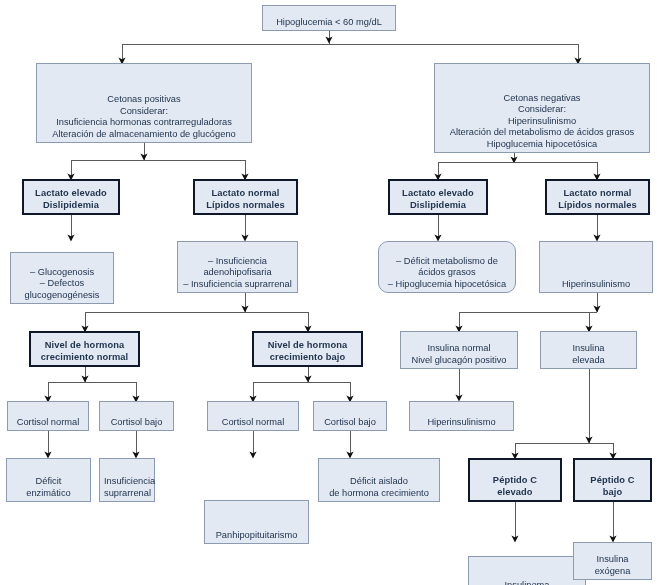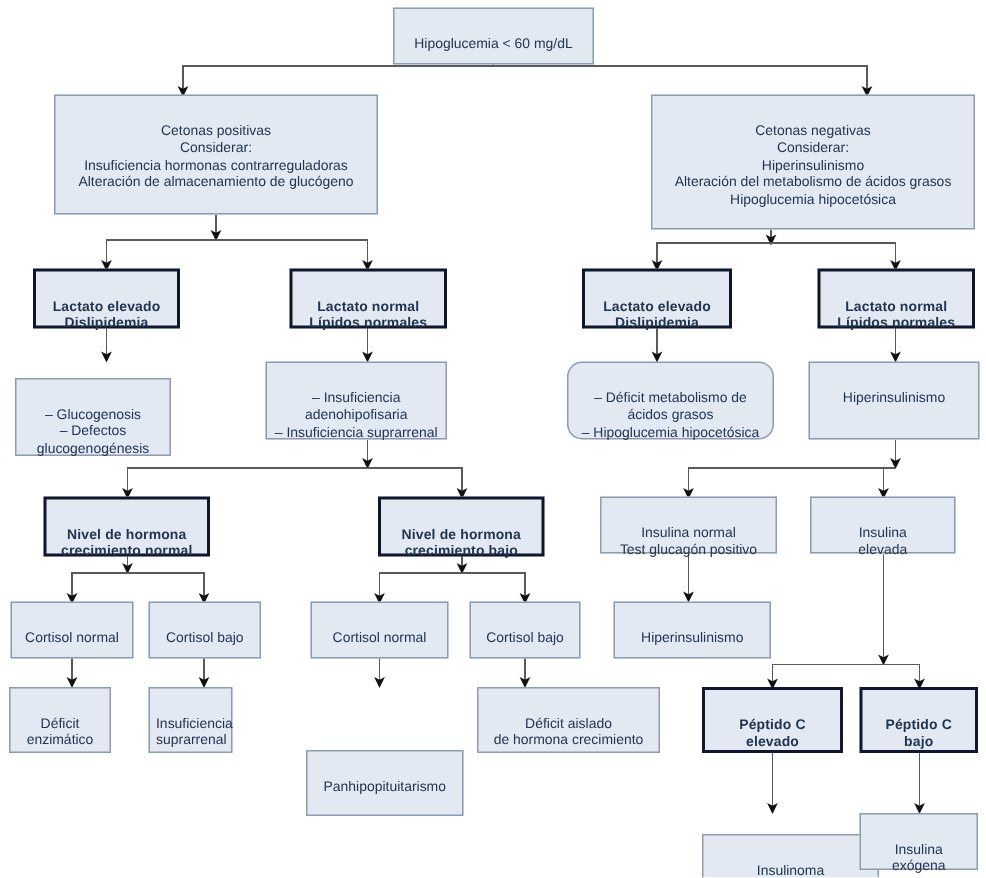--- a/index.html
+++ b/index.html
@@ -22,24 +22,24 @@
   }
   .node{
     position:absolute;
     box-sizing:border-box;
     background:#e3e9f3;
     border:1px solid #8d9bb0;
     color:#21354f;
     font-size:9.3px;
     line-height:11.4px;
     display:flex;
-    align-items:flex-start;
+    align-items:flex-end;
     justify-content:center;
     text-align:center;
-    padding:18px 4px;
+    padding:2px 4px;
     z-index:2;
   }
   .node.strong{
     border:2px solid #0f172a;
     font-weight:bold;
     letter-spacing:.1px;
   }
   .node .txt{ white-space:pre-line; display:block; width:100%; }
 </style>
 </head>
@@ -182,42 +182,42 @@
       <div class="node strong" style="left: 29px; top: 331px; width: 111px; height: 36px;">
         <span class="txt">Nivel de hormona
 crecimiento normal</span>
       </div>
       <div class="node strong" style="left: 252px; top: 331px; width: 111px; height: 36px;">
         <span class="txt">Nivel de hormona
 crecimiento bajo</span>
       </div>
       <div class="node" style="left: 400px; top: 331px; width: 118px; height: 38px;">
         <span class="txt">Insulina normal
-Test glucagón positivo</span>
+Nivel glucagón positivo</span>
       </div>
       <div class="node" style="left: 540px; top: 331px; width: 97px; height: 38px;">
         <span class="txt">Insulina
 elevada</span>
       </div>
       <div class="node" style="left: 7px; top: 401px; width: 82px; height: 30px;">
         <span class="txt">Cortisol normal</span>
       </div>
       <div class="node" style="left: 99px; top: 401px; width: 75px; height: 30px;">
         <span class="txt">Cortisol bajo</span>
       </div>
       <div class="node" style="left: 207px; top: 401px; width: 92px; height: 30px;">
         <span class="txt">Cortisol normal</span>
       </div>
       <div class="node" style="left: 313px; top: 401px; width: 74px; height: 30px;">
         <span class="txt">Cortisol bajo</span>
       </div>
       <div class="node" style="left: 409px; top: 401px; width: 105px; height: 30px;">
         <span class="txt">Hiperinsulinismo</span>
       </div>
-      <div class="node" style="left: 6px; top: 458px; width: 68px; height: 44px;">
+      <div class="node" style="left: 6px; top: 458px; width: 85px; height: 44px;">
         <span class="txt">Déficit
 enzimático</span>
       </div>
       <div class="node" style="left: 99px; top: 458px; width: 56px; height: 44px;">
         <span class="txt">Insuficiencia
 suprarrenal</span>
       </div>
       <div class="node" style="left: 204px; top: 458px; width: 105px; height: 44px; margin-top: 42px;">
         <span class="txt">Panhipopituitarismo</span>
       </div>

